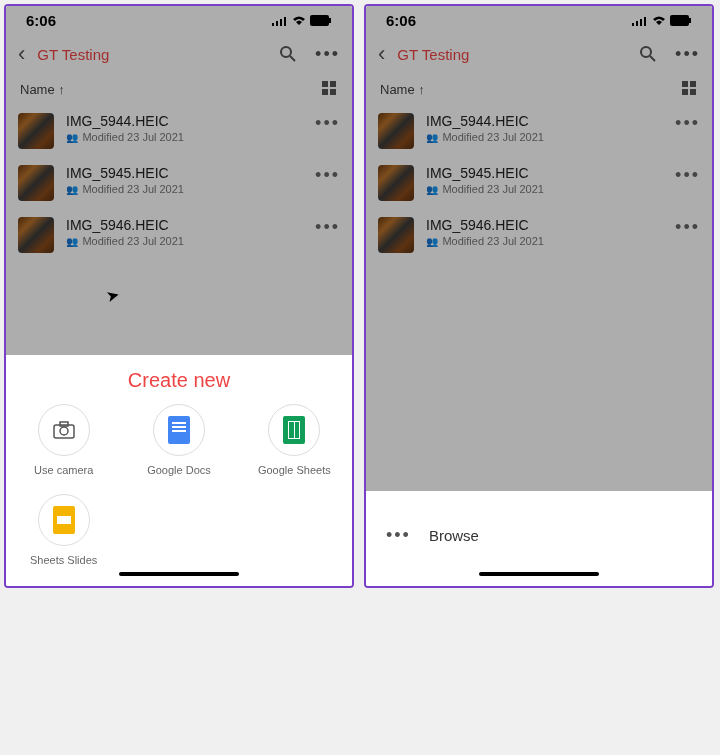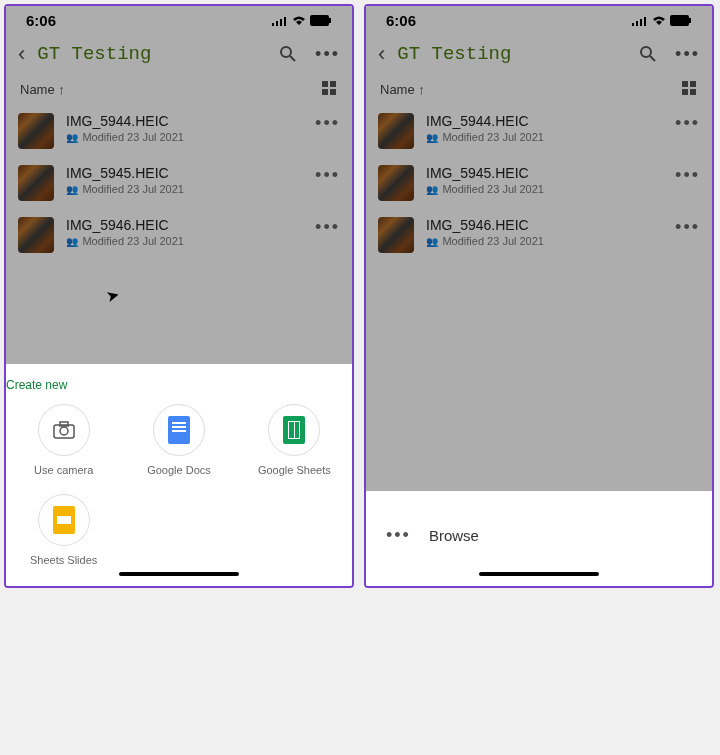--- a/index.html
+++ b/index.html
@@ -44,21 +44,21 @@
     font-weight: 600;
   }
   .status-icons { display: flex; align-items: center; gap: 4px; }
   .header {
     display: flex;
     align-items: center;
     padding: 10px 12px;
     gap: 12px;
   }
   .back-arrow { font-size: 22px; color: #555; }
-  .folder-title { flex: 1; font-size: 19px; color: #4d7c0f; font-family: Liberation Mono, monospace; }
+  .folder-title { flex: 1; font-size: 15px; color: #ef4444; }
   .header-icons { display: flex; gap: 18px; font-size: 18px; color: #555; align-items: center; }
   .sort-row {
     display: flex;
     justify-content: space-between;
     align-items: center;
     padding: 4px 14px 8px 14px;
     font-size: 13px;
     color: #404040;
   }
   .grid-icon { font-size: 16px; color: #555; }
@@ -91,23 +91,23 @@
   
   .sheet {
     background: #fff;
     border-top-left-radius: 14px;
     border-top-right-radius: 14px;
     padding: 14px 0 6px 0;
     position: relative;
     z-index: 10;
   }
   .sheet-title {
-    text-align: left;
-    font-size: 12px;
-    color: #15803d;
+    text-align: center;
+    font-size: 20px;
+    color: #ef4444;
     margin-bottom: 12px;
   }
   .option-grid {
     display: grid;
     grid-template-columns: repeat(3,1fr);
     row-gap: 18px;
   }
   .option {
     display: flex;
     flex-direction: column;

